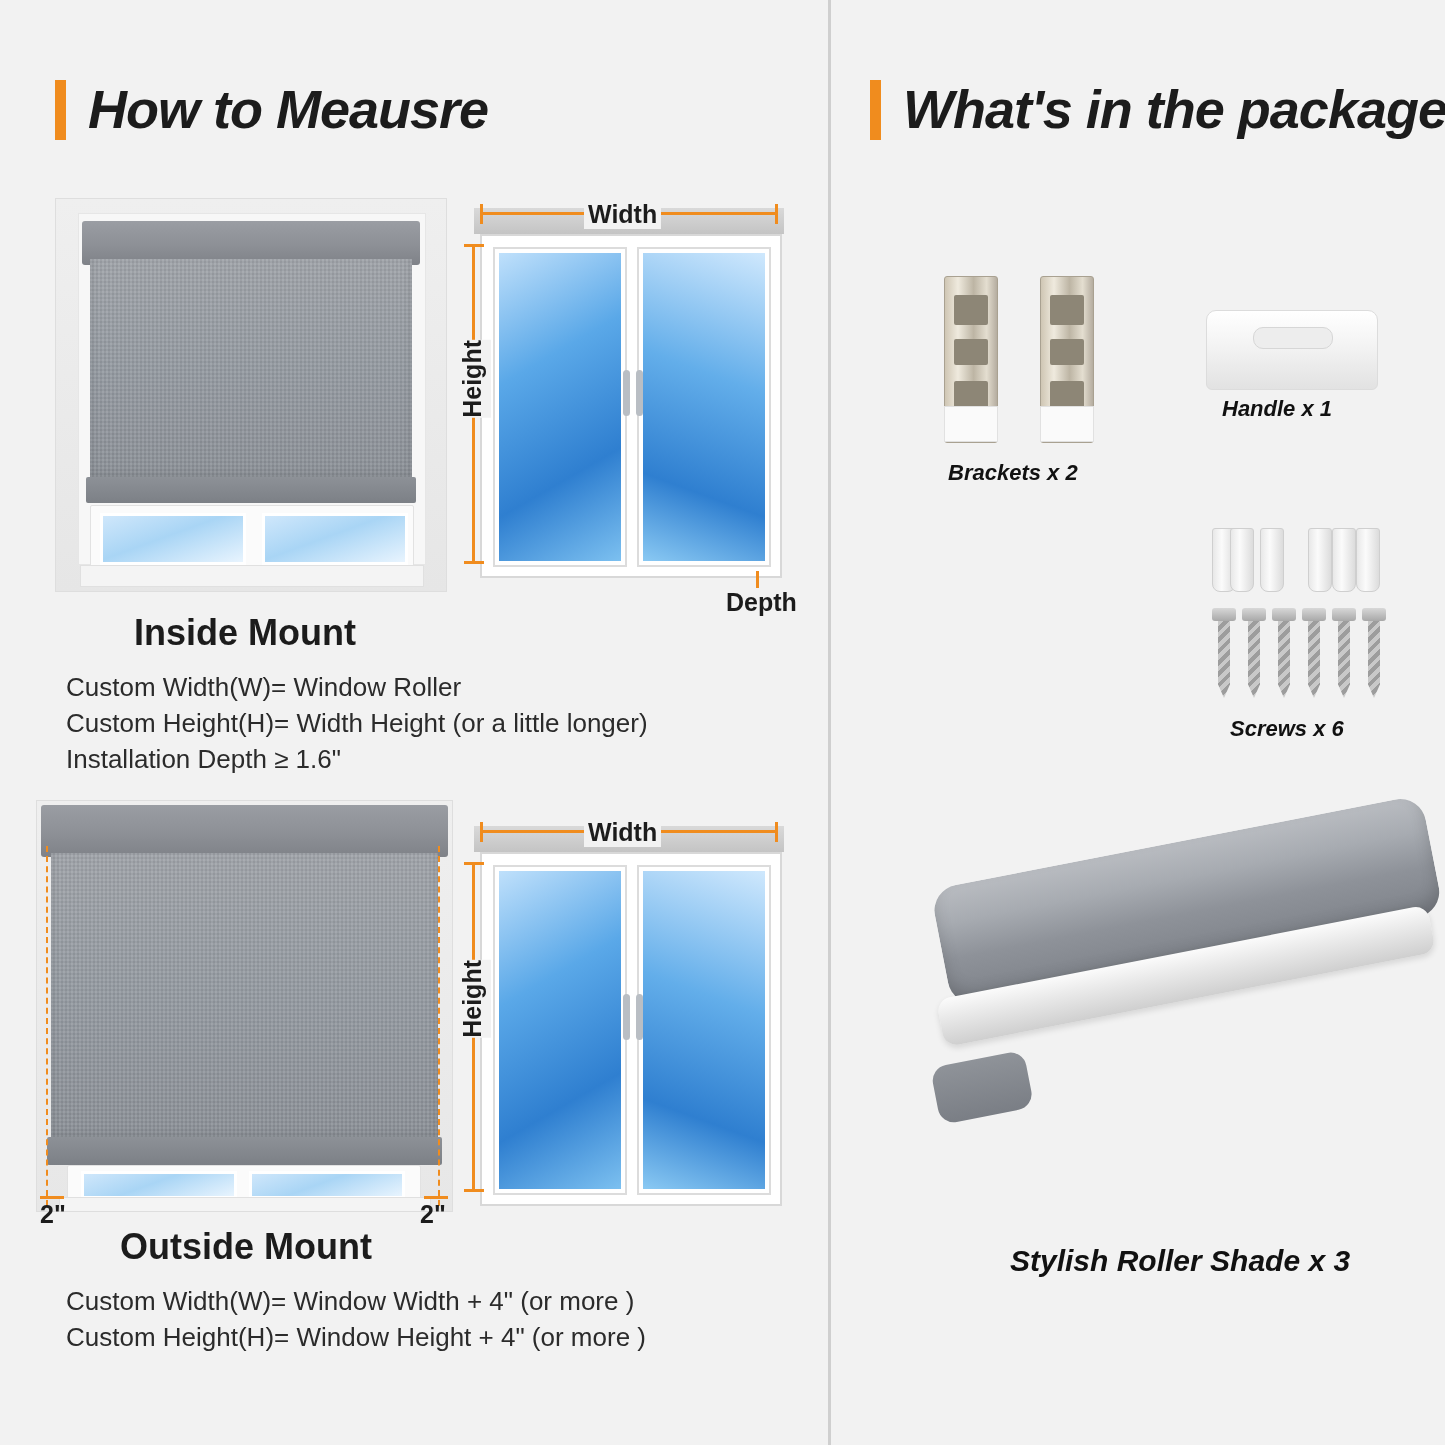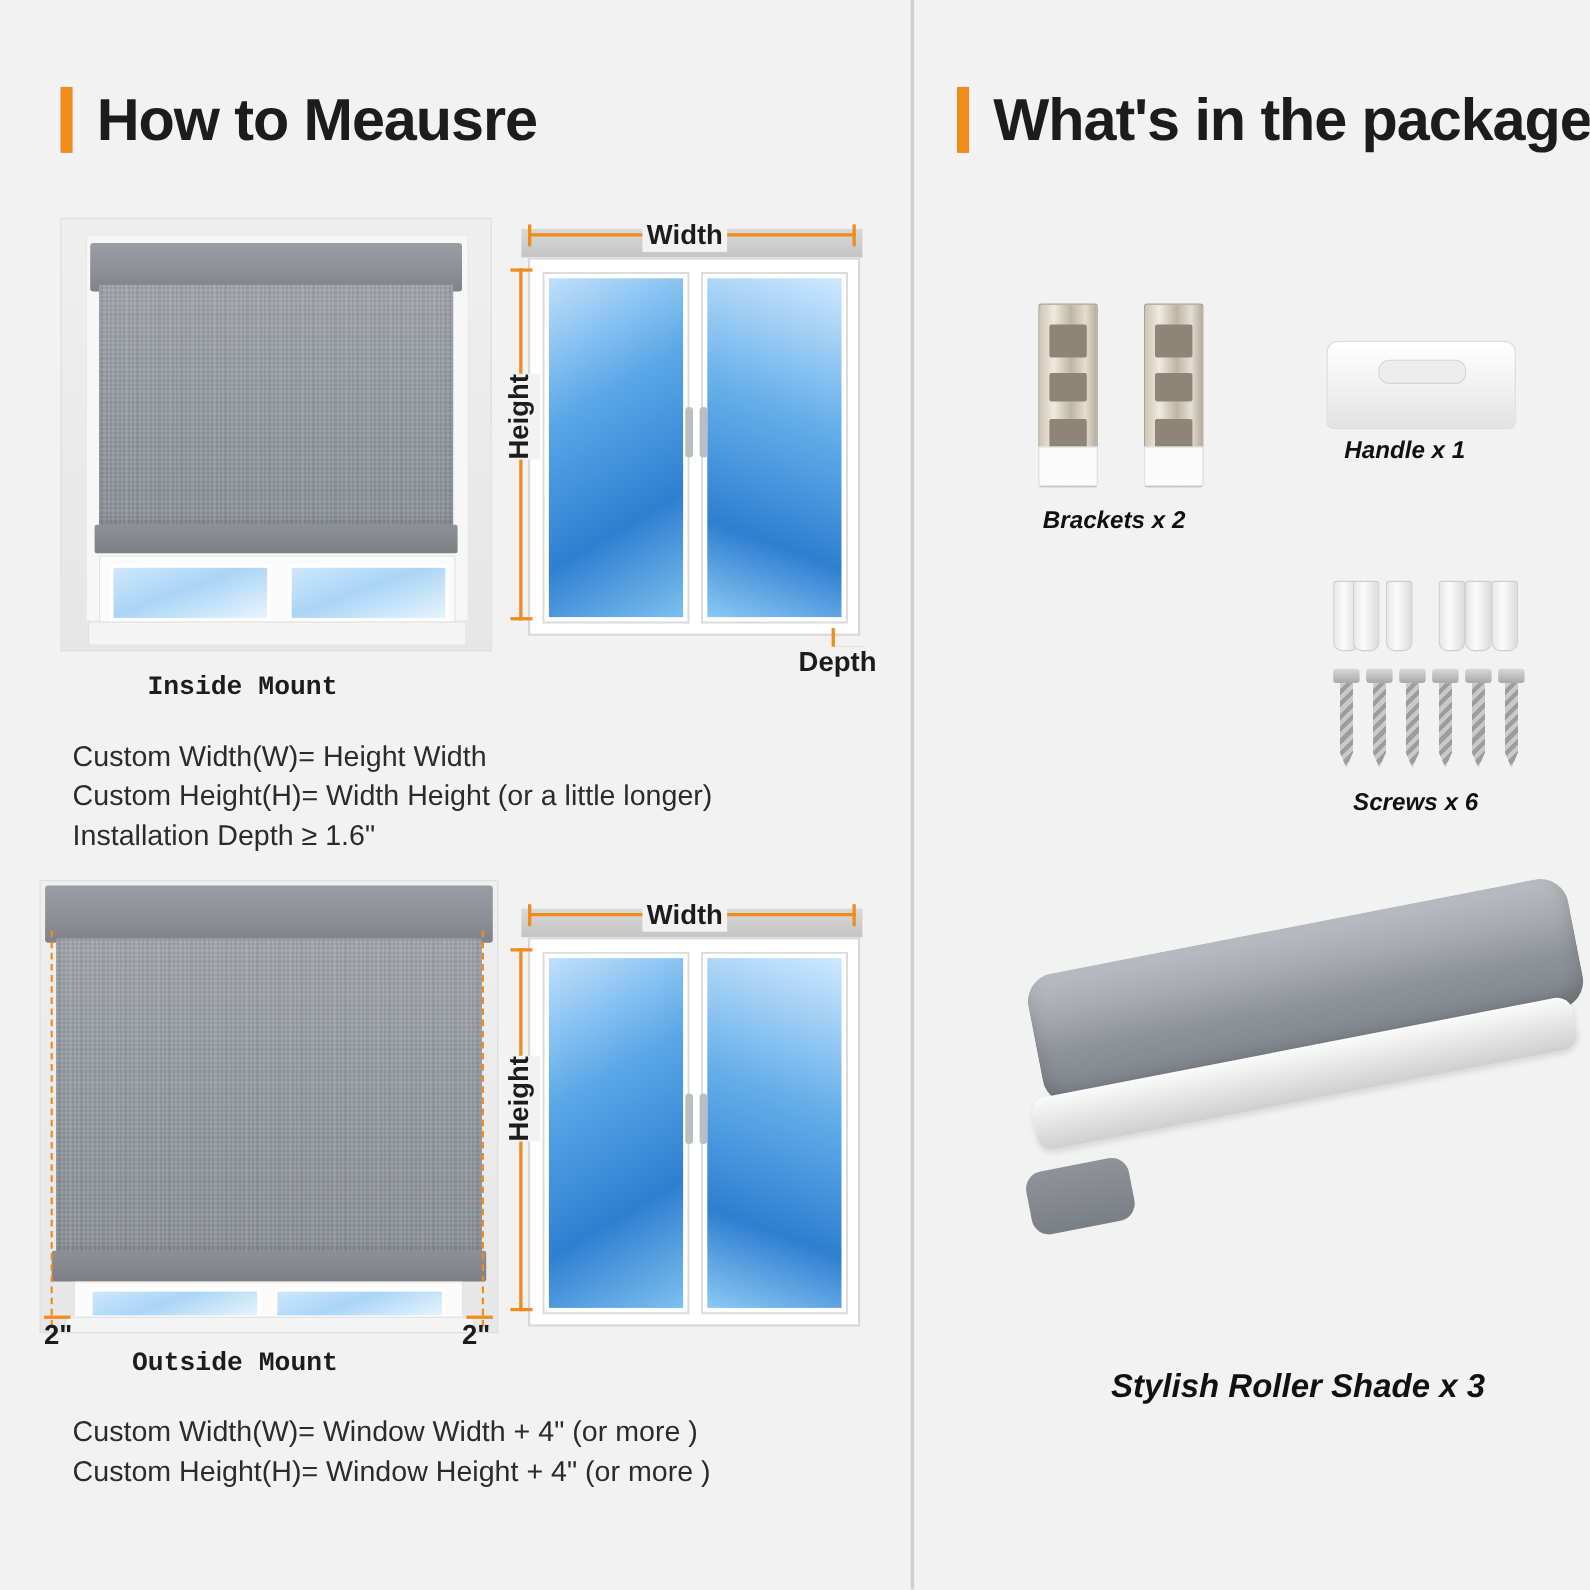--- a/index.html
+++ b/index.html
@@ -7,26 +7,26 @@
     width:1445px;height:1445px;
     background:#f2f2f2;
     font-family:"Liberation Sans", sans-serif;
     color:#1a1a1a;
     overflow:hidden;
   }
   .page{position:relative;width:1445px;height:1445px;background:#f2f2f2;}
   .divider{position:absolute;top:0;left:828px;width:3px;height:1445px;background:#cfcfcf;}
 
   
-  .heading{position:absolute;display:flex;align-items:center;}
+  .heading{position:absolute;display:flex;align-items:flex-end;font-style:italic;}
   .heading .bar{width:11px;height:60px;background:#f08c1e;margin-right:22px;}
   .heading .txt{font-size:54px;font-weight:bold;letter-spacing:-1px;color:#1c1c1c;white-space:nowrap;}
 
   
-  .cap{position:absolute;font-size:24px;font-weight:bold;color:#1c1c1c;font-family:Liberation Mono, monospace;}
+  .cap{position:absolute;font-size:36px;font-weight:bold;color:#1c1c1c;}
   .line{position:absolute;font-size:26px;color:#2b2b2b;white-space:nowrap;}
 
   
   .shadePhoto{position:absolute;background:#e9e9e9;border:1px solid #dedede;overflow:hidden;}
   .sill{position:absolute;background:#f4f4f4;border:1px solid #e0e0e0;}
   .valance{position:absolute;background:linear-gradient(180deg,#9a9da3 0%,#8d9096 55%,#7f8288 100%);border-radius:3px;}
   .fabric{position:absolute;background:
       repeating-linear-gradient(90deg, rgba(255,255,255,.06) 0 2px, rgba(0,0,0,.035) 2px 4px),
       repeating-linear-gradient(0deg, rgba(255,255,255,.05) 0 2px, rgba(0,0,0,.03) 2px 4px),
       linear-gradient(180deg,#9fa3a9 0%,#949aa1 50%,#8b9097 100%);
@@ -122,21 +122,21 @@
     <div class="axis" style="left:-2px;top:44px;width:20px;height:3px;"></div>
     <div class="axis" style="left:-2px;top:361px;width:20px;height:3px;"></div>
     <div class="axisLbl vert" style="left:-12px;top:140px;">Height</div>
 
     <div class="axis" style="left:290px;top:371px;width:3px;height:20px;"></div>
     <div class="axis" style="left:290px;top:388px;width:30px;height:3px;"></div>
     <div class="axisLbl" style="left:256px;top:388px;">Depth</div>
   </div>
 
   <div class="cap" style="left:134px;top:612px;">Inside Mount</div>
-  <div class="line" style="left:66px;top:672px;">Custom Width(W)= Height Width</div>
+  <div class="line" style="left:66px;top:672px;">Custom Width(W)= Window Roller</div>
   <div class="line" style="left:66px;top:708px;">Custom Height(H)= Width Height (or a little longer)</div>
   <div class="line" style="left:66px;top:744px;">Installation Depth ≥ 1.6"</div>
 
   <div class="shadePhoto" style="left:36px;top:800px;width:415px;height:410px;">
     <div style="position:absolute;left:0;top:0;width:415px;height:410px;background:linear-gradient(180deg,#efefef,#e7e7e7);"></div>
     <div class="valance" style="left:4px;top:4px;width:407px;height:52px;"></div>
     <div class="fabric" style="left:14px;top:52px;width:387px;height:288px;"></div>
     <div class="bottomrail" style="left:10px;top:336px;width:395px;height:28px;"></div>
     <div class="whiteFrameSmall" style="left:30px;top:364px;width:352px;height:36px;"></div>
     <div class="glassSmall" style="left:44px;top:370px;width:150px;height:22px;"></div>

